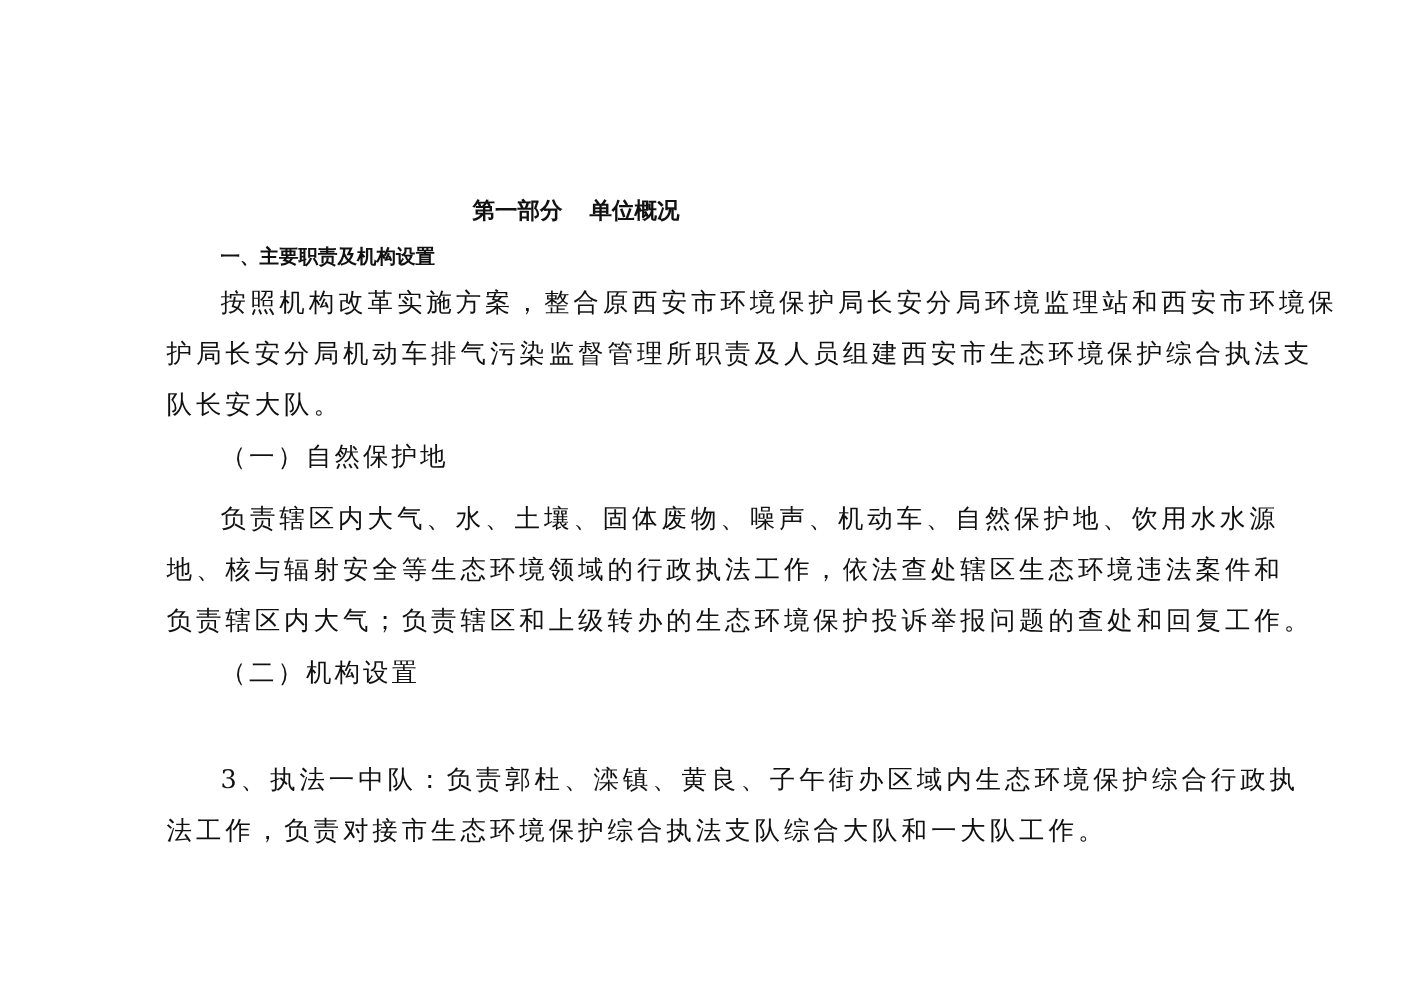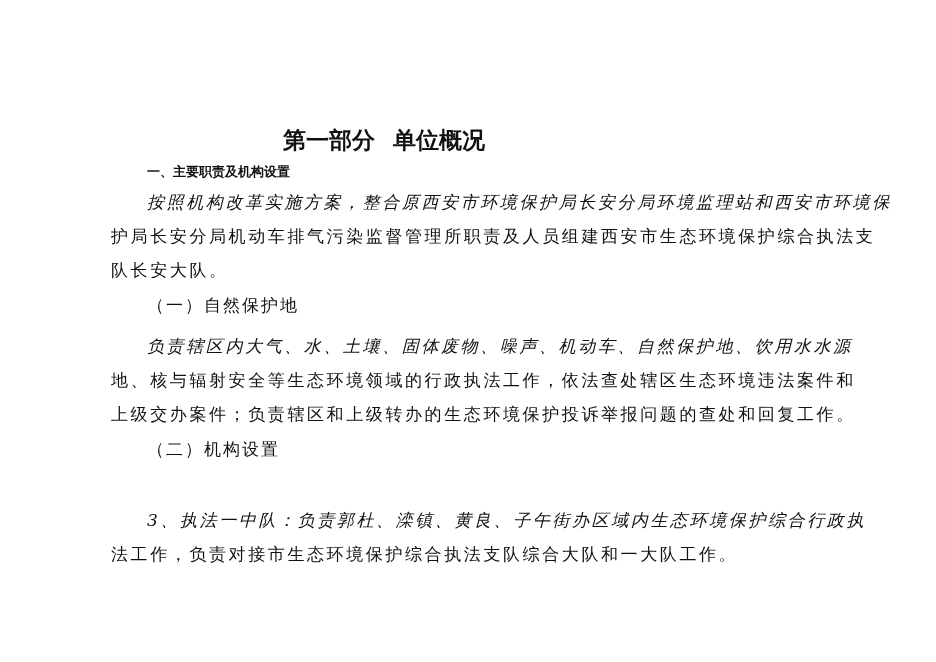--- a/index.html
+++ b/index.html
@@ -27,21 +27,21 @@
     white-space: nowrap;
     font-size: 17px;
     line-height: 20px;
   }
   .title {
     left: 0;
     width: 768px;
     text-align: center;
     top: 130px;
     font-weight: bold;
-    font-size: 23px;
+    font-size: 15px;
     font-family: "DejaVu Sans", "Liberation Sans", sans-serif;
   }
   .title .gap { display: inline-block; width: 18px; }
   .h1 {
     left: 147px;
     top: 162px;
     font-weight: bold;
     font-size: 13px;
     font-family: "DejaVu Sans", "Liberation Sans", sans-serif;
   }
@@ -49,21 +49,21 @@
     left: 111px;
     width: 708px;
     letter-spacing: 2.6px;
   }
   .indent { left: 147px; }
   .justify {
     text-align: justify;
     text-align-last: justify;
     width: 708px;
   }
-  .justify.indent { width: 672px; font-style: italic; }
+  .justify.indent { width: 672px; }
   .sub {
     left: 147px;
     letter-spacing: 2px;
   }
 </style>
 </head>
 <body>
 
 <div class="page">
 
@@ -74,21 +74,21 @@
   <div class="line h1">一、主要职责及机构设置</div>
 
   <div class="line para indent justify" style="top:192px;">按照机构改革实施方案，整合原西安市环境保护局长安分局环境监理站和西安市环境保</div>
   <div class="line para" style="top:260px;">队长安大队。</div>
   <div class="line para justify" style="top:226px;">护局长安分局机动车排气污染监督管理所职责及人员组建西安市生态环境保护综合执法支</div>
 
   <div class="line sub" style="top:295px;">（一）自然保护地</div>
 
   <div class="line para indent justify" style="top:336px;">负责辖区内大气、水、土壤、固体废物、噪声、机动车、自然保护地、饮用水水源</div>
   <div class="line para justify" style="top:370px;">地、核与辐射安全等生态环境领域的行政执法工作，依法查处辖区生态环境违法案件和</div>
-  <div class="line para justify" style="top:404px;">上级交办案件；负责辖区和上级转办的生态环境保护投诉举报问题的查处和回复工作。</div>
+  <div class="line para justify" style="top:404px;">负责辖区内大气；负责辖区和上级转办的生态环境保护投诉举报问题的查处和回复工作。</div>
 
   <div class="line sub" style="top:439px;">（二）机构设置</div>
 
 
   <div class="line para indent justify" style="top:510px;">3、执法一中队：负责郭杜、滦镇、黄良、子午街办区域内生态环境保护综合行政执</div>
   <div class="line para" style="top:544px;">法工作，负责对接市生态环境保护综合执法支队综合大队和一大队工作。</div>
 
 </div>
 
 </body></html>

